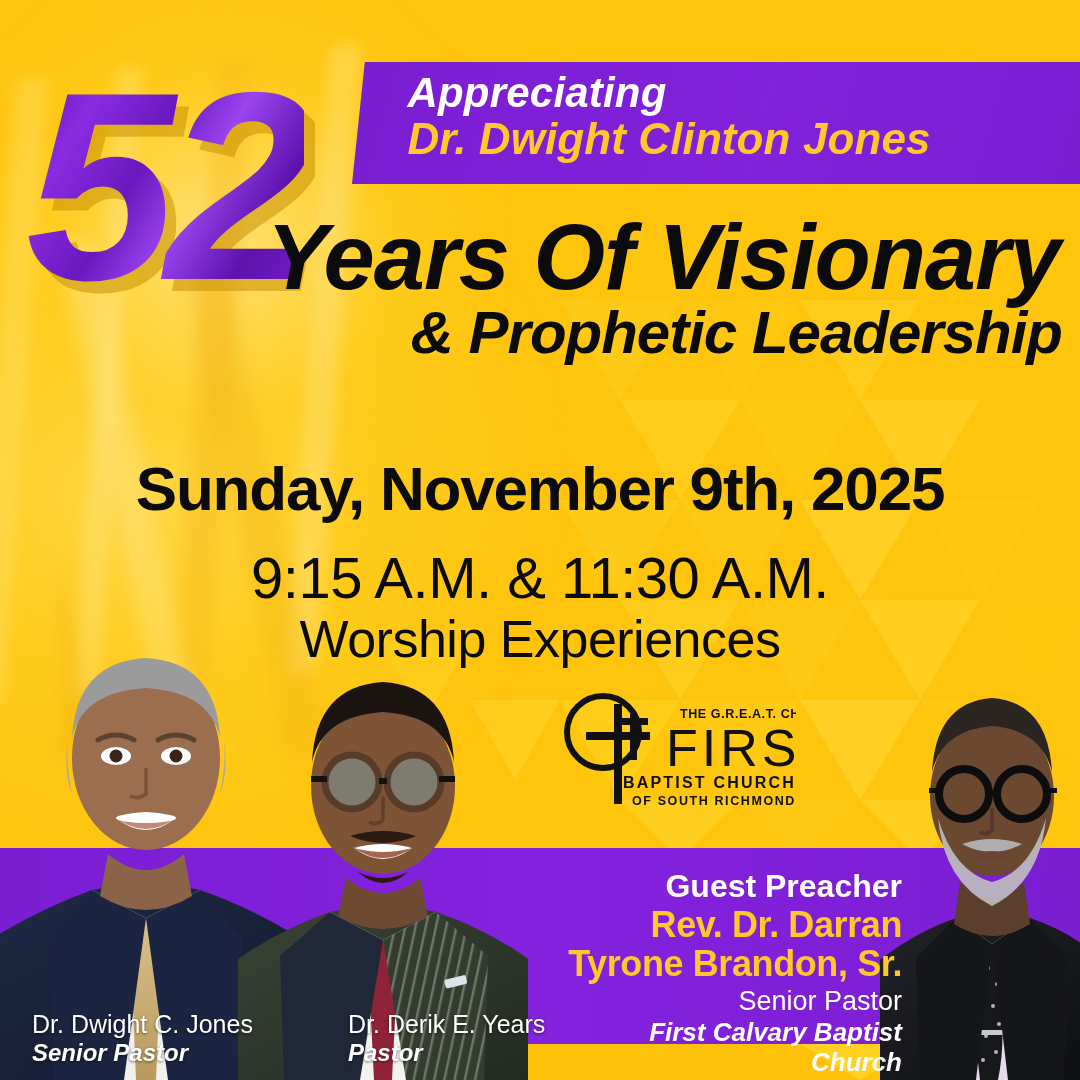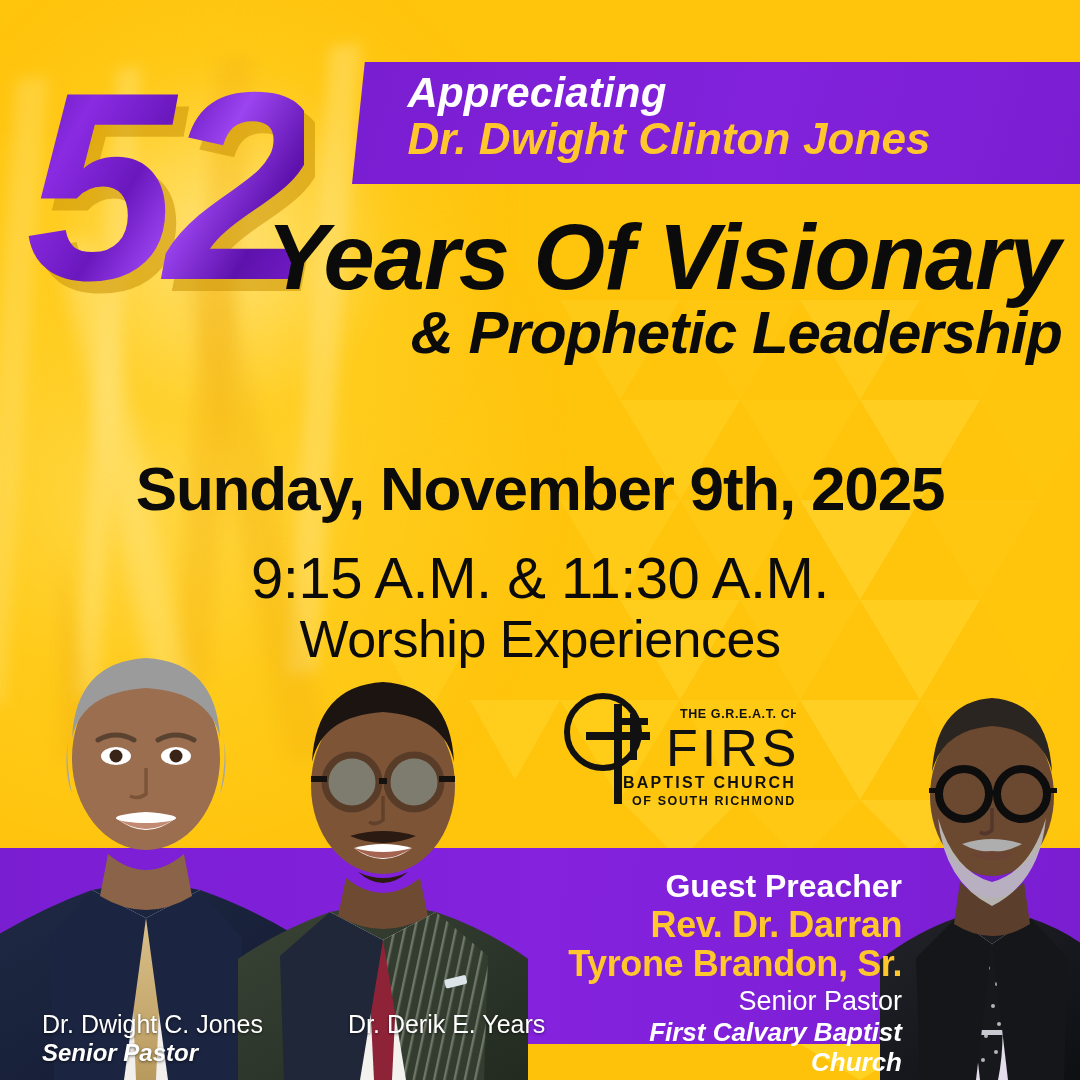--- a/index.html
+++ b/index.html
@@ -91,21 +91,21 @@
 
   
   .portrait{position:absolute;z-index:6;}
   .p-left{left:-4px;top:618px;width:300px;height:462px;}
   .p-mid{left:238px;top:650px;width:290px;height:430px;}
   .p-right{left:880px;top:668px;width:210px;height:412px;}
 
   .cap{position:absolute;z-index:9;color:#fff;text-shadow:0 1px 3px rgba(0,0,0,.55);}
   .cap .n{font-size:25px;font-weight:400;line-height:1.15;}
   .cap .r{font-size:24px;font-style:italic;font-weight:700;line-height:1.15;}
-  .cap-left{left:42px;top:1010px;}
+  .cap-left{left:32px;top:1010px;}
   .cap-mid{left:348px;top:1010px;}
 
   
   .guest{position:absolute;right:178px;top:868px;width:340px;text-align:right;z-index:9;}
   .g-label{font-size:32px;font-weight:600;color:#fff;line-height:1.18;}
   .g-name{font-size:36px;font-weight:900;color:#FFC72C;line-height:1.08;letter-spacing:-.4px;}
   .g-role{font-size:27px;font-weight:500;color:#fff;line-height:1.2;margin-top:1px;}
   .g-church{font-size:26px;font-style:italic;font-weight:600;color:#fff;line-height:1.16;text-align:right;}
 </style>
 </head>
@@ -309,20 +309,21 @@
       <path d="M90 186 Q112 180 134 186 Q112 198 90 186 Z" fill="#6B4434"></path>
     </svg>
   </div>
 
   <div class="cap cap-left">
     <div class="n">Dr. Dwight C. Jones</div>
     <div class="r">Senior Pastor</div>
   </div>
   <div class="cap cap-mid">
     <div class="n">Dr. Derik E. Years</div>
+    <div class="r">Pastor</div>
   </div>
 
   <div class="guest">
     <div class="g-label">Guest Preacher</div>
     <div class="g-name">Rev. Dr. Darran</div>
     <div class="g-name">Tyrone Brandon, Sr.</div>
     <div class="g-role">Senior Pastor</div>
     <div class="g-church">First Calvary Baptist Church</div>
     <div class="g-church">of Norfolk, VA.</div>
   </div>

